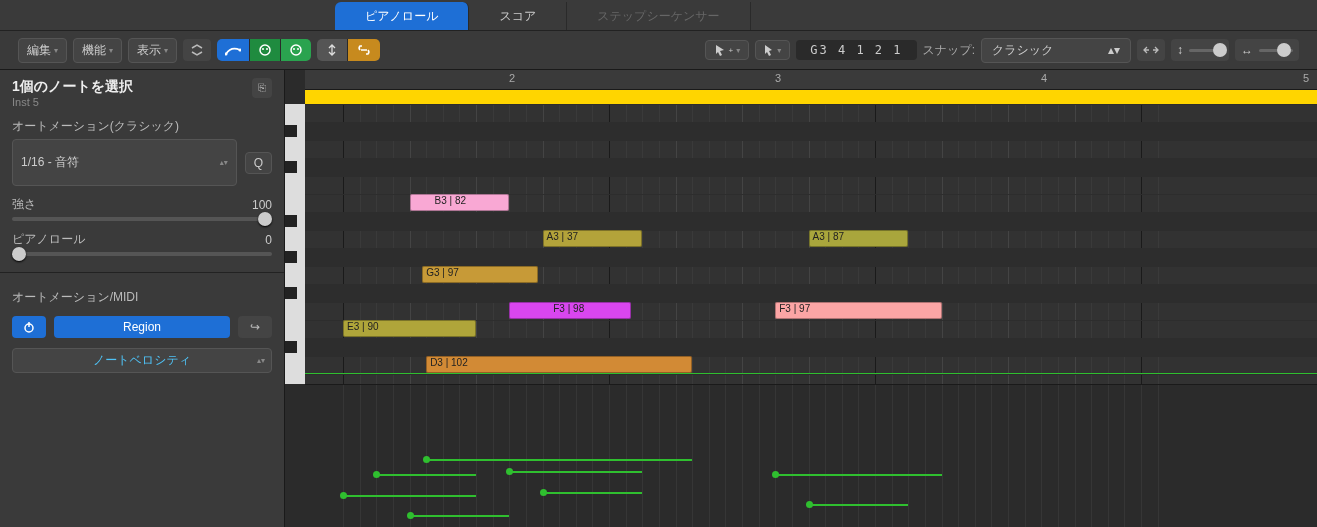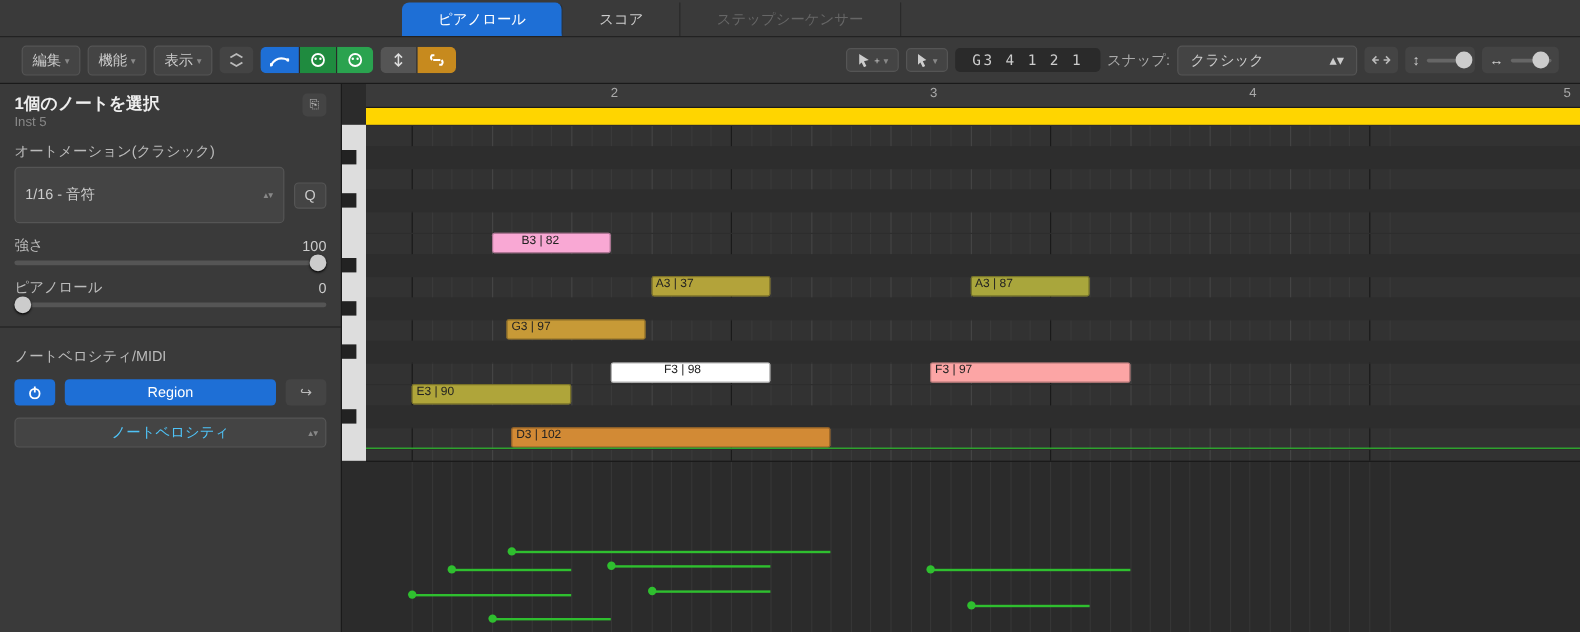--- a/index.html
+++ b/index.html
@@ -223,21 +223,21 @@
           <span class="panel-label">ピアノロール</span>
           <span>0</span>
         </div>
       <div class="slider-track">
           <div class="slider-thumb" style="left:0"></div>
         </div>
     </div>
 
     <div class="divider"></div>
 
-    <div class="panel-label">ノートベロシティ/MIDI</div>
+    <div class="panel-label">オートメーション/MIDI</div>
     <div class="row">
       <div class="power-btn">
           <svg width="12" height="12">
             <circle cx="6" cy="7" r="4" stroke="#fff" fill="none" stroke-width="1.5"></circle>
             <path d="M6 1 L6 6" stroke="#fff" stroke-width="1.5"></path>
           </svg>
         </div>
       <div class="region-btn">Region</div>
       <div class="arrow-btn">↪</div>
     </div>
@@ -333,21 +333,21 @@
         <div class="keyrow dark" style="top: 18px;"></div>
         <div class="keyrow dark" style="top: 54px;"></div>
         <div class="keyrow dark" style="top: 108px;"></div>
         <div class="keyrow dark" style="top: 144px;"></div>
         <div class="keyrow dark" style="top: 180px;"></div>
         <div class="keyrow dark" style="top: 234px;"></div>
         <div class="note" style="left: 104.5px; top: 90px; width: 99.75px; background: #f9a8d4; padding-left: 25px;">B3 | 82</div>
         <div class="note" style="left: 237.5px; top: 126px; width: 99.75px; background: rgb(179, 163, 58);">A3 | 37</div>
         <div class="note" style="left: 503.5px; top: 126px; width: 99.75px; background: rgb(169, 166, 60);">A3 | 87</div>
         <div class="note" style="left: 71.25px; top: 162px; width: 116px; background: rgb(199, 154, 55); margin-left: 46px;">G3 | 97</div>
-        <div class="note" style="left: 204.25px; top: 198px; width: 133px; background: #ffffff; padding-left: 44px;">F3 | 98</div>
+        <div class="note" style="left: 204.25px; top: 198px; width: 122px; background: #d946ef; padding-left: 44px;">F3 | 98</div>
         <div class="note" style="left: 470.25px; top: 198px; width: 166.25px; background: #fca5a5;">F3 | 97</div>
         <div class="note" style="left: 38px; top: 216px; width: 133px; background: rgb(175, 165, 58);">E3 | 90</div>
         <div class="note" style="left: 121.125px; top: 252px; width: 266px; background: rgb(210, 138, 53);">D3 | 102</div>
         <div class="loopline" style="top: 269px;"></div>
       </div>
     <div class="automation" id="auto">
         <div class="auto-gridline" style="left: 38px;"></div>
         <div class="auto-gridline" style="left: 54.625px;"></div>
         <div class="auto-gridline" style="left: 71.25px;"></div>
         <div class="auto-gridline" style="left: 87.875px;"></div>

